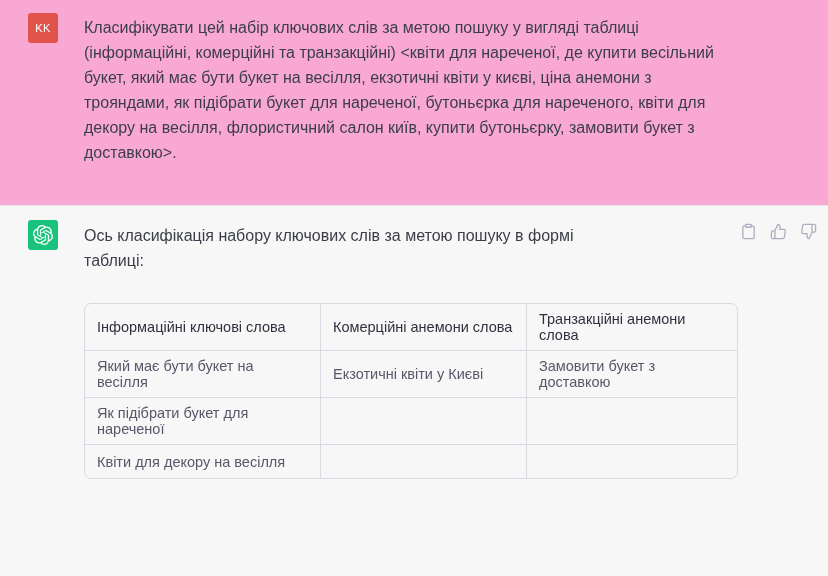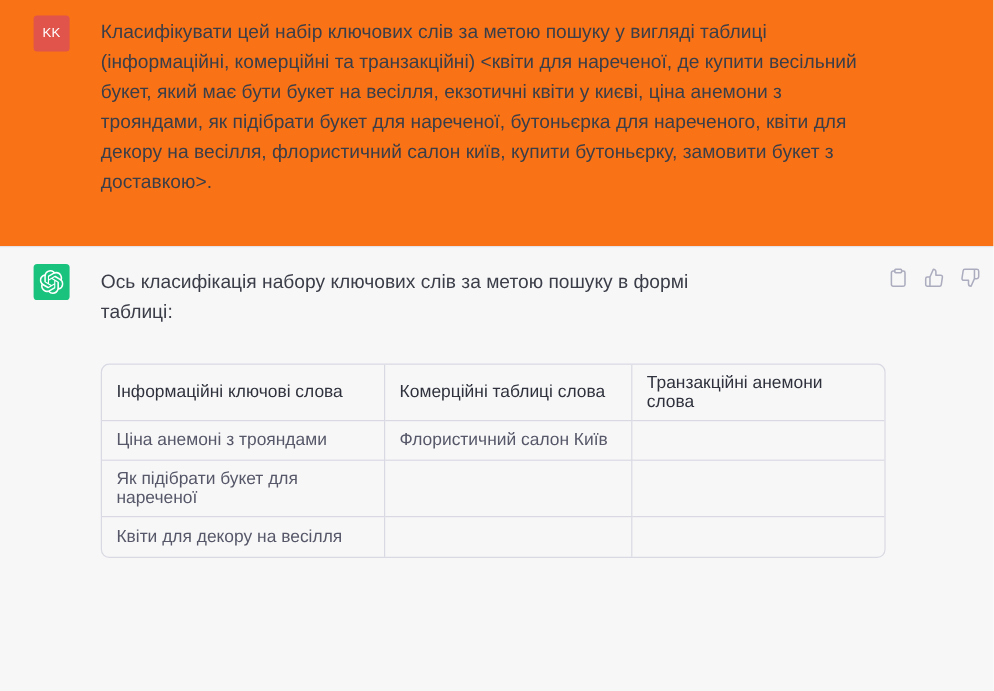--- a/index.html
+++ b/index.html
@@ -4,21 +4,21 @@
 <style>
   * { box-sizing: border-box; }
   html,body { margin:0; padding:0; }
   body {
     width: 828px; height: 576px; overflow: hidden;
     background: #ffffff;
     font-family: "Liberation Sans", sans-serif;
     color: #3b3e48;
   }
   .user-section {
-    background: #f97316;
+    background: #f9a8d4;
     display: flex; gap: 26px;
     padding: 13px 76px 40px 28px;
   }
   .avatar {
     width: 30px; height: 30px; border-radius: 3px; flex: none;
     display: flex; align-items: center; justify-content: center;
   }
   .avatar-user {
     color: #fff; font-size: 11px; letter-spacing: .3px;
   }
@@ -107,29 +107,29 @@
       <p class="intro">Ось класифікація набору ключових слів за метою пошуку в формі таблиці:</p>
       <table>
         <colgroup>
             <col class="c1">
             <col class="c2">
             <col class="c3">
           </colgroup>
         <thead>
             <tr>
               <th>Інформаційні ключові слова</th>
-              <th>Комерційні таблиці слова</th>
+              <th>Комерційні анемони слова</th>
               <th>Транзакційні анемони слова</th>
             </tr>
           </thead>
         <tbody>
             <tr>
-              <td>Ціна анемоні з трояндами</td>
-              <td>Флористичний салон Київ</td>
-              <td></td>
+              <td>Який має бути букет на весілля</td>
+              <td>Екзотичні квіти у Києві</td>
+              <td>Замовити букет з доставкою</td>
             </tr>
             <tr>
               <td>Як підібрати букет для нареченої</td>
               <td></td>
               <td></td>
             </tr>
             <tr>
               <td>Квіти для декору на весілля</td>
               <td></td>
               <td></td>

